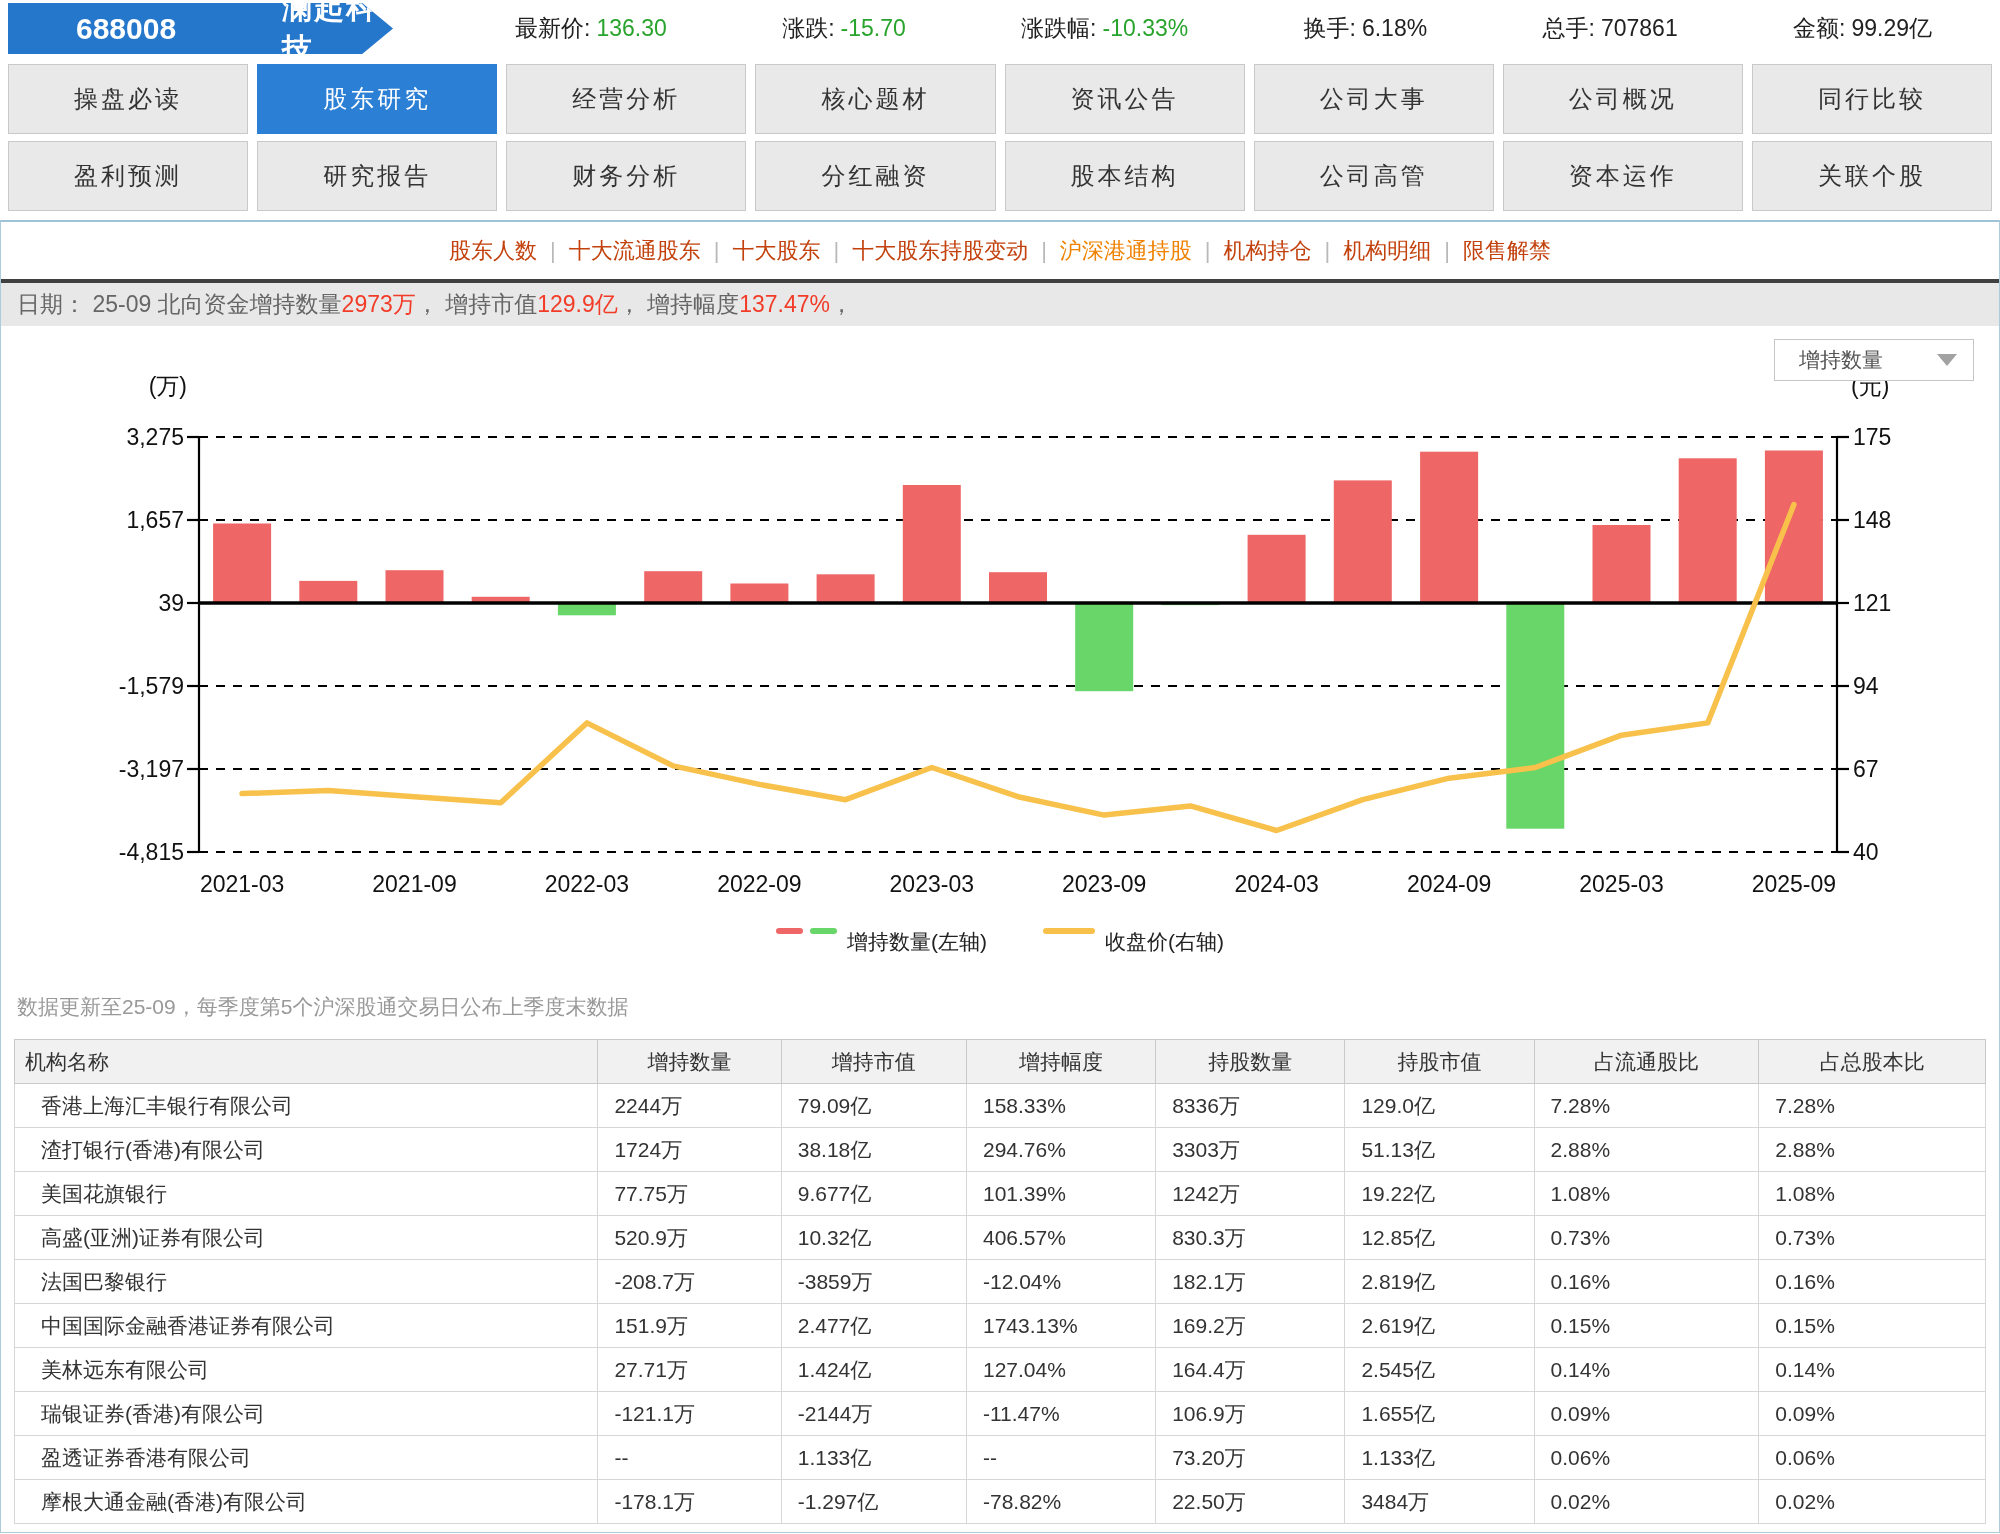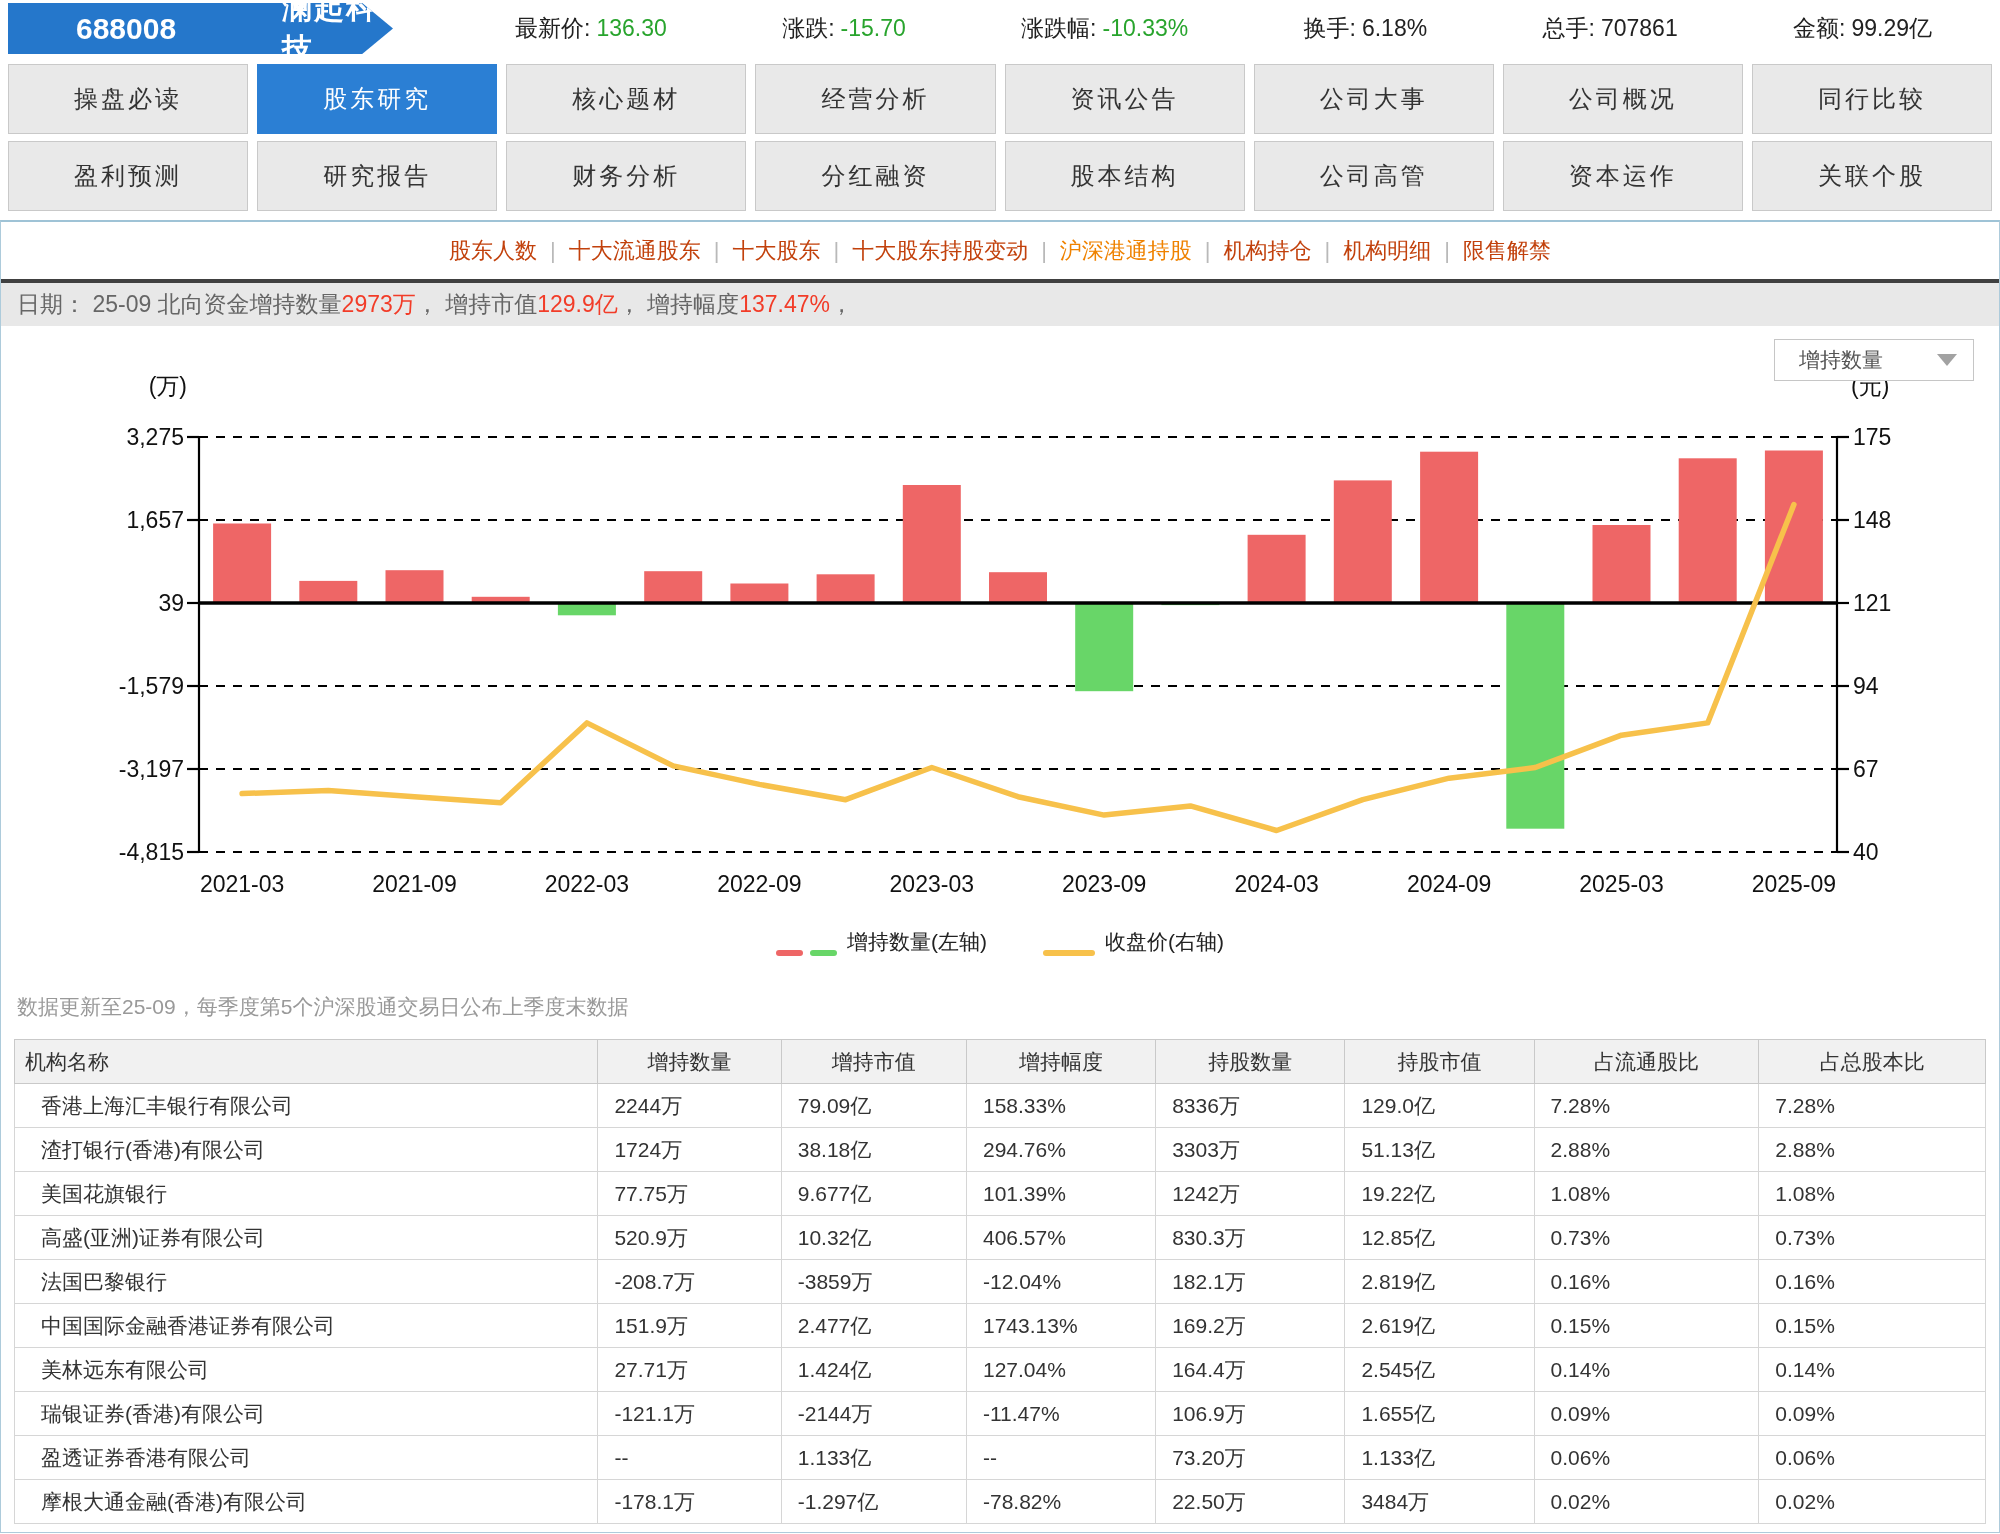--- a/index.html
+++ b/index.html
@@ -35,21 +35,21 @@
   .infobar .red{color:#f23c28;}
   .infobar .gray{color:#666;}
 
   
   .chartwrap{position:relative;padding-top:6px;background:#fff;}
   .selector{position:absolute;top:13px;right:25px;width:158px;height:40px;border:1px solid #c6c6c6;background:#fff;
             display:flex;align-items:center;justify-content:space-between;padding:0 16px 0 24px;font-size:21px;color:#555;cursor:pointer;}
   .selector .tri{width:0;height:0;border-left:10px solid transparent;border-right:10px solid transparent;border-top:12px solid #a2a2a2;}
   .chart-svg{display:block;width:2000px;height:585px;}
   .legend{height:50px;display:flex;align-items:center;justify-content:center;font-size:21px;color:#222;}
-  .lgroup{display:flex;align-items:flex-end;margin:15px 28px;}
+  .lgroup{display:flex;align-items:flex-start;margin:15px 28px;}
   .dash{width:27px;height:6px;border-radius:3px;margin-right:7px;}
   .lline{width:52px;height:6px;border-radius:3px;margin-right:10px;}
 
   .note{padding:26px 0 18px 16px;font-size:21px;color:#999;}
 
   
   table.holdings{width:1972px;margin:0 13px 8px 13px;border-collapse:collapse;table-layout:fixed;font-size:21px;border-radius:11px;}
   table.holdings th{background:#f1f1f1;border:1px solid #c9c9c9;height:44px;font-weight:normal;color:#333;text-align:center;box-sizing:border-box;}
   table.holdings th.left{text-align:left;padding-left:10px;}
   table.holdings td{border:1px solid #d6d6d6;height:44px;padding-left:16px;color:#333;box-sizing:border-box;white-space:nowrap;overflow:hidden;}
@@ -72,22 +72,22 @@
       <span class="stat"><span>涨跌幅:</span><span class="v green">-10.33%</span></span>
       <span class="stat"><span>换手:</span><span class="v dark">6.18%</span></span>
       <span class="stat"><span>总手:</span><span class="v dark">707861</span></span>
       <span class="stat"><span>金额:</span><span class="v dark">99.29亿</span></span>
     </div>
 </div>
 
 <div class="navgrid">
     <div class="tab">操盘必读</div>
     <div class="tab active">股东研究</div>
+    <div class="tab">经营分析</div>
     <div class="tab">核心题材</div>
-    <div class="tab">经营分析</div>
     <div class="tab">资讯公告</div>
     <div class="tab">公司大事</div>
     <div class="tab">公司概况</div>
     <div class="tab">同行比较</div>
     <div class="tab">盈利预测</div>
     <div class="tab">研究报告</div>
     <div class="tab">财务分析</div>
     <div class="tab">分红融资</div>
     <div class="tab">股本结构</div>
     <div class="tab">公司高管</div>

